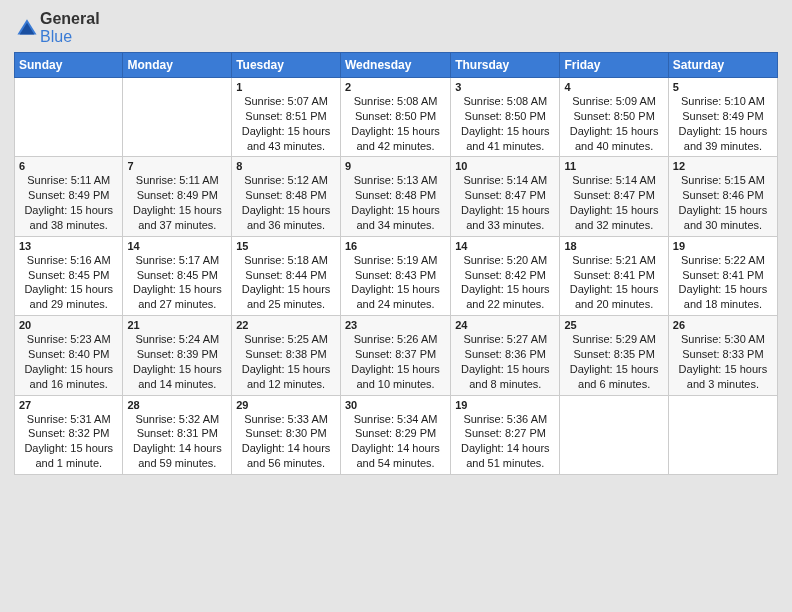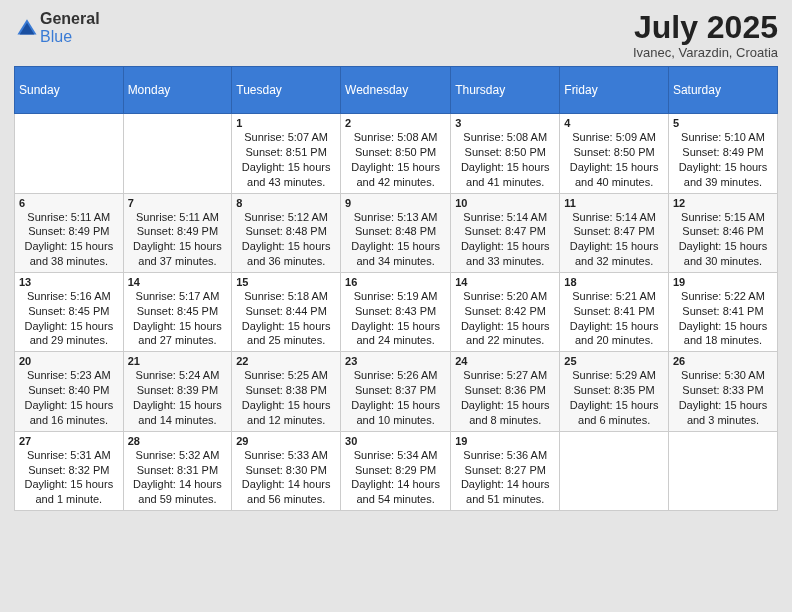--- a/index.html
+++ b/index.html
@@ -57,22 +57,22 @@
     }
     .calendar {
       width: 100%;
       border-collapse: collapse;
       border: 1px solid #ccc;
     }
     .calendar th {
       background: #3a7bd5;
       color: #fff;
       font-size: 12px;
-      font-weight: normal;
-      padding: 16px 4px;
+      font-weight: bold;
+      padding: 5px 4px;
       text-align: left;
       border: 1px solid #2e63b0;
     }
     .calendar td {
       vertical-align: top;
       border: 1px solid #ccc;
       padding: 3px 4px;
       width: 113px;
       min-height: 72px;
       background: #fff;
@@ -105,24 +105,20 @@
   <div class="header">
     <div class="logo">
       <svg class="logo-icon" viewBox="0 0 30 30" xmlns="http://www.w3.org/2000/svg">
         <polygon points="15,3 28,24 2,24" fill="#3a7bd5"></polygon>
         <polygon points="15,8 25,24 5,24" fill="#1a4fa0"></polygon>
       </svg>
       <span>
         <span class="logo-text-general">General</span><br>
         <span class="logo-text-blue">Blue</span>
       </span>
-    </div>
-    <div class="title-block">
-      <div class="main-title">July 2025</div>
-      <div class="subtitle">Ivanec, Varazdin, Croatia</div>
     </div>
   </div>
 
   <table class="calendar">
     <thead>
       <tr>
         <th>Sunday</th>
         <th>Monday</th>
         <th>Tuesday</th>
         <th>Wednesday</th>

